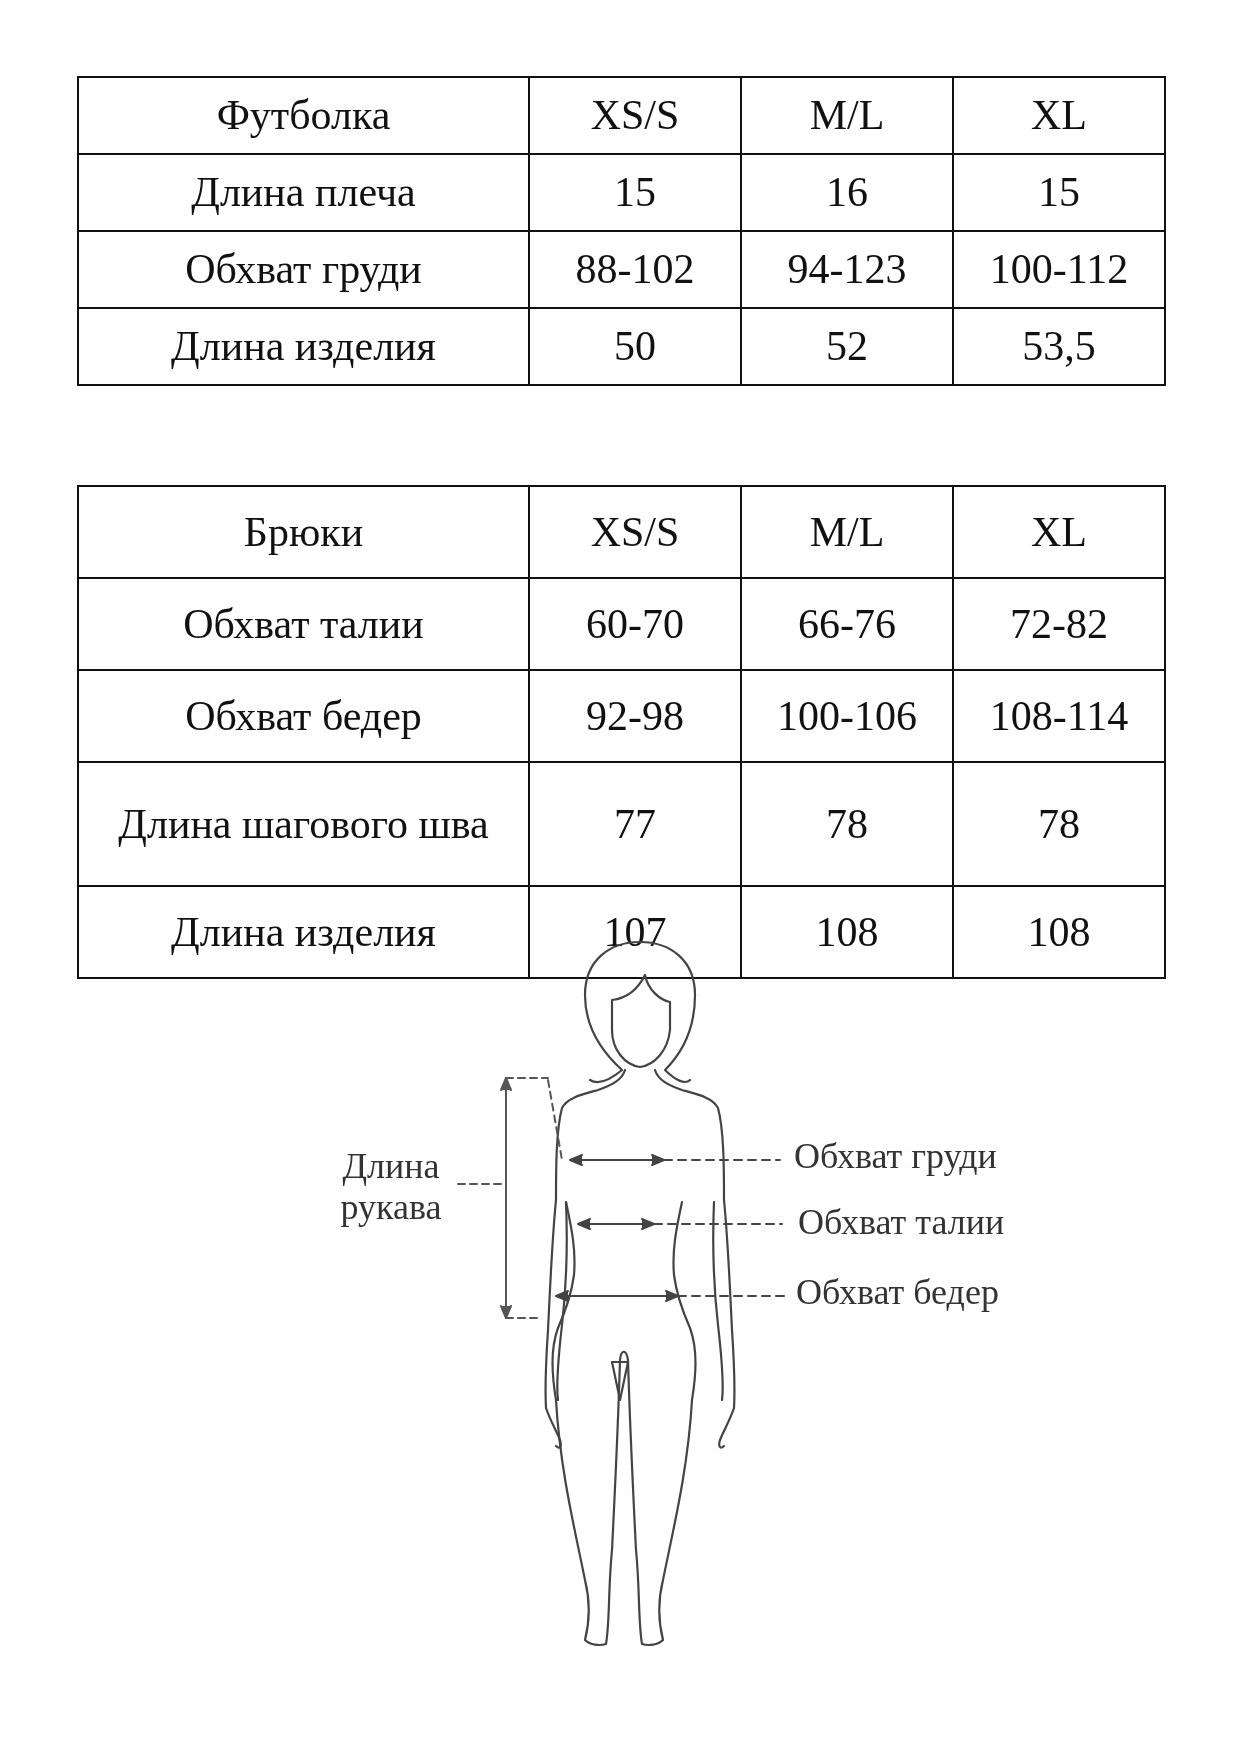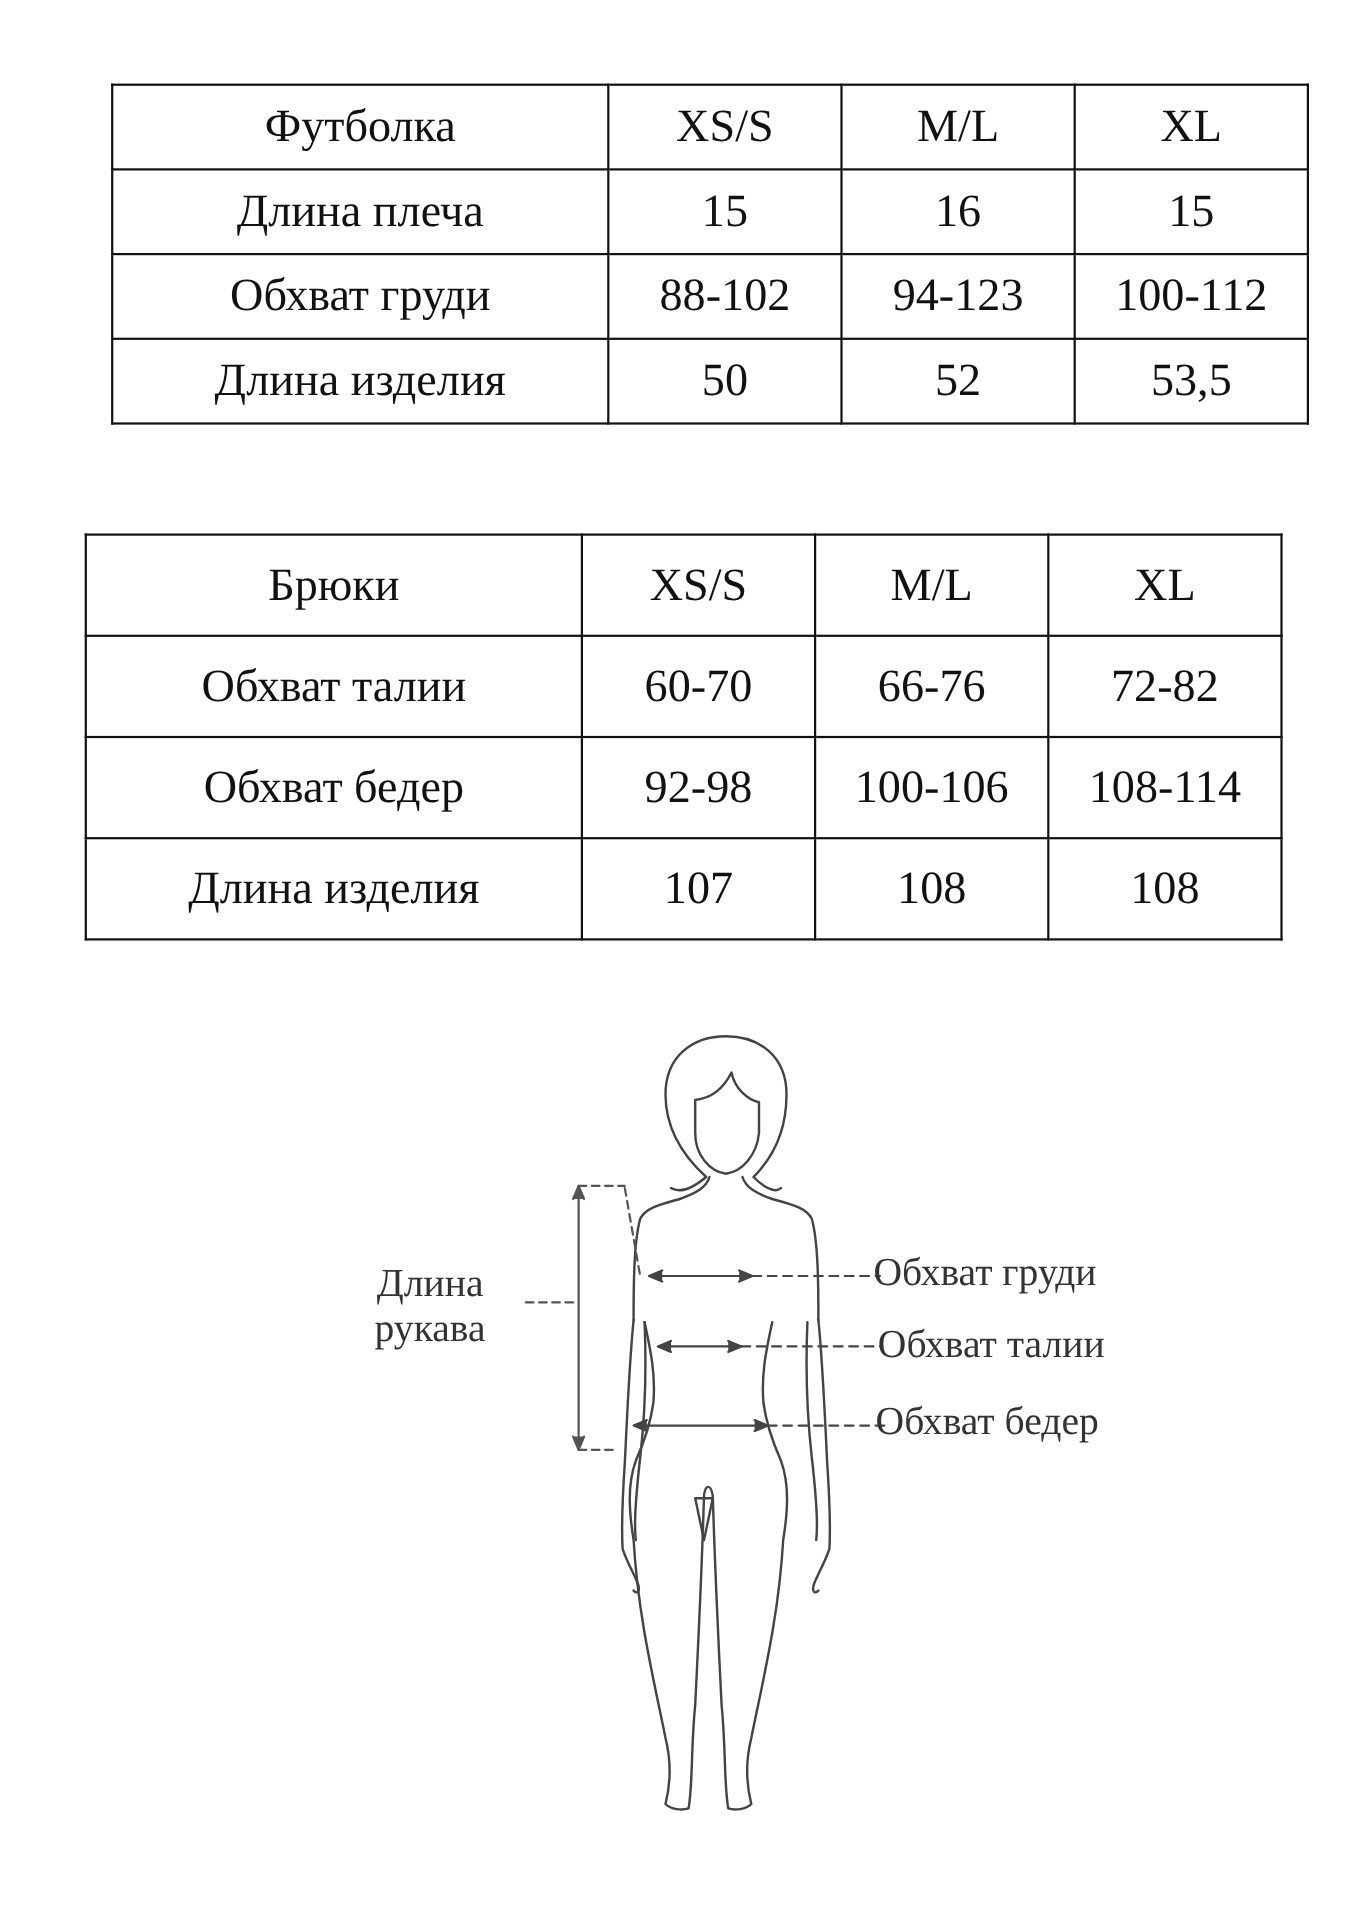--- a/index.html
+++ b/index.html
@@ -3,26 +3,26 @@
 <meta charset="utf-8">
 <style>
   html, body { margin:0; padding:0; background:#ffffff; }
   body { width:1240px; height:1754px; position:relative; overflow:hidden;
          font-family:"Liberation Serif", "DejaVu Serif", serif; color:#111; }
   table.size { position:absolute; left:77px; width:1088px; border-collapse:collapse; table-layout:fixed; }
   table.size td { border:2.5px solid #111; text-align:center; vertical-align:middle;
                   font-size:42px; line-height:1.1; padding:0 4px; }
   table.size col.c0 { width:451px; }
   table.size col.c1, table.size col.c2, table.size col.c3 { width:212px; }
-  #tee { top:76px;margin-left:24px; }
+  #tee { top:76px; }
   #tee tr { height:77px; }
   #pants { top:485px; }
   #pants tr { height:92px; }
   #pants tr.tall { height:124px; }
-  .figure { position:absolute; left:0; top:930px; width:1036px; height:740px;padding-left:20px; }
+  .figure { position:absolute; left:0; top:930px; width:1036px; height:740px; }
   .lbl { position:absolute; font-size:36px; color:#333; line-height:1.15; }
 </style>
 </head>
 <body>
 
 <table class="size" id="tee">
   <colgroup>
       <col class="c0">
       <col class="c1">
       <col class="c2">
@@ -74,20 +74,26 @@
     <td>Обхват талии</td>
     <td>60-70</td>
     <td>66-76</td>
     <td>72-82</td>
   </tr>
   <tr>
     <td>Обхват бедер</td>
     <td>92-98</td>
     <td>100-106</td>
     <td>108-114</td>
+  </tr>
+  <tr class="tall">
+    <td>Длина шагового шва</td>
+    <td>77</td>
+    <td>78</td>
+    <td>78</td>
   </tr>
   <tr>
     <td>Длина изделия</td>
     <td>107</td>
     <td>108</td>
     <td>108</td>
   </tr>
 </tbody>
   </table>
 

